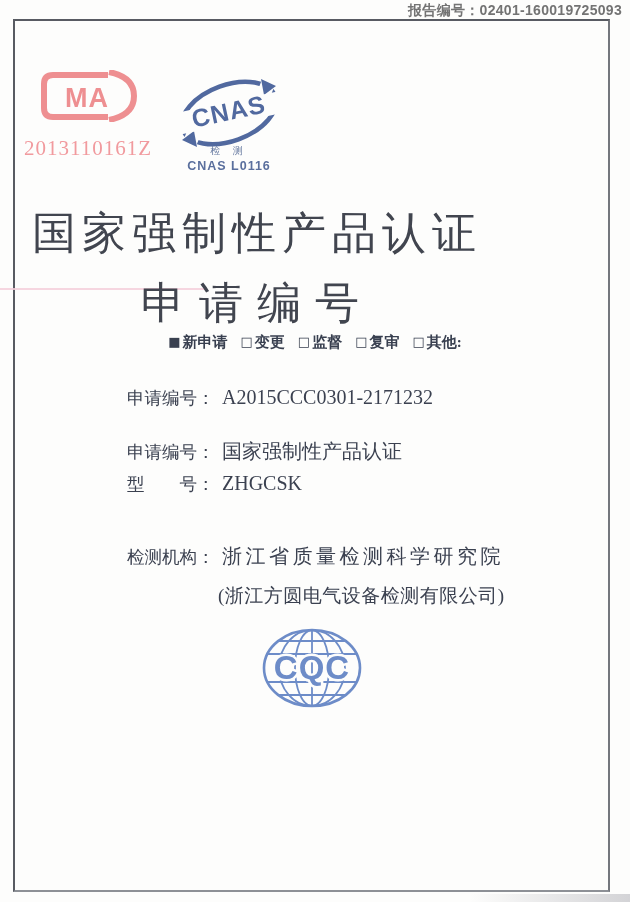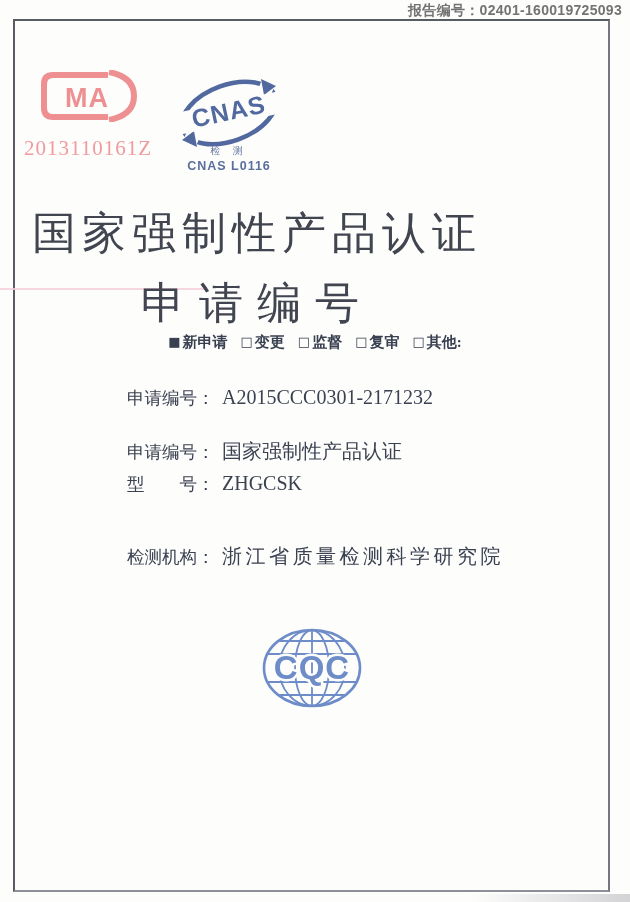--- a/index.html
+++ b/index.html
@@ -150,20 +150,21 @@
   <span class="field-label">申请编号：</span>
   <span class="field-value">国家强制性产品认证</span>
 </div>
 <div class="abs field-row row-3">
   <span class="field-label">型　　号：</span>
   <span class="field-value">ZHGCSK</span>
 </div>
 <div class="abs field-row row-4">
   <span class="field-label">检测机构：</span>
   <span class="field-value spread">浙江省质量检测科学研究院</span>
+  <span class="field-value2">(浙江方圆电气设备检测有限公司)</span>
 </div>
 
 <div class="abs cqc-logo">
   <svg width="108" height="84" viewBox="0 0 108 84">
     <defs>
       <clipPath id="globeclip">
           <ellipse cx="54" cy="42" rx="48" ry="38"></ellipse>
         </clipPath>
     </defs>
     <ellipse cx="54" cy="42" rx="48" ry="38" fill="none" stroke="#6d8cc8" stroke-width="2.6"></ellipse>

